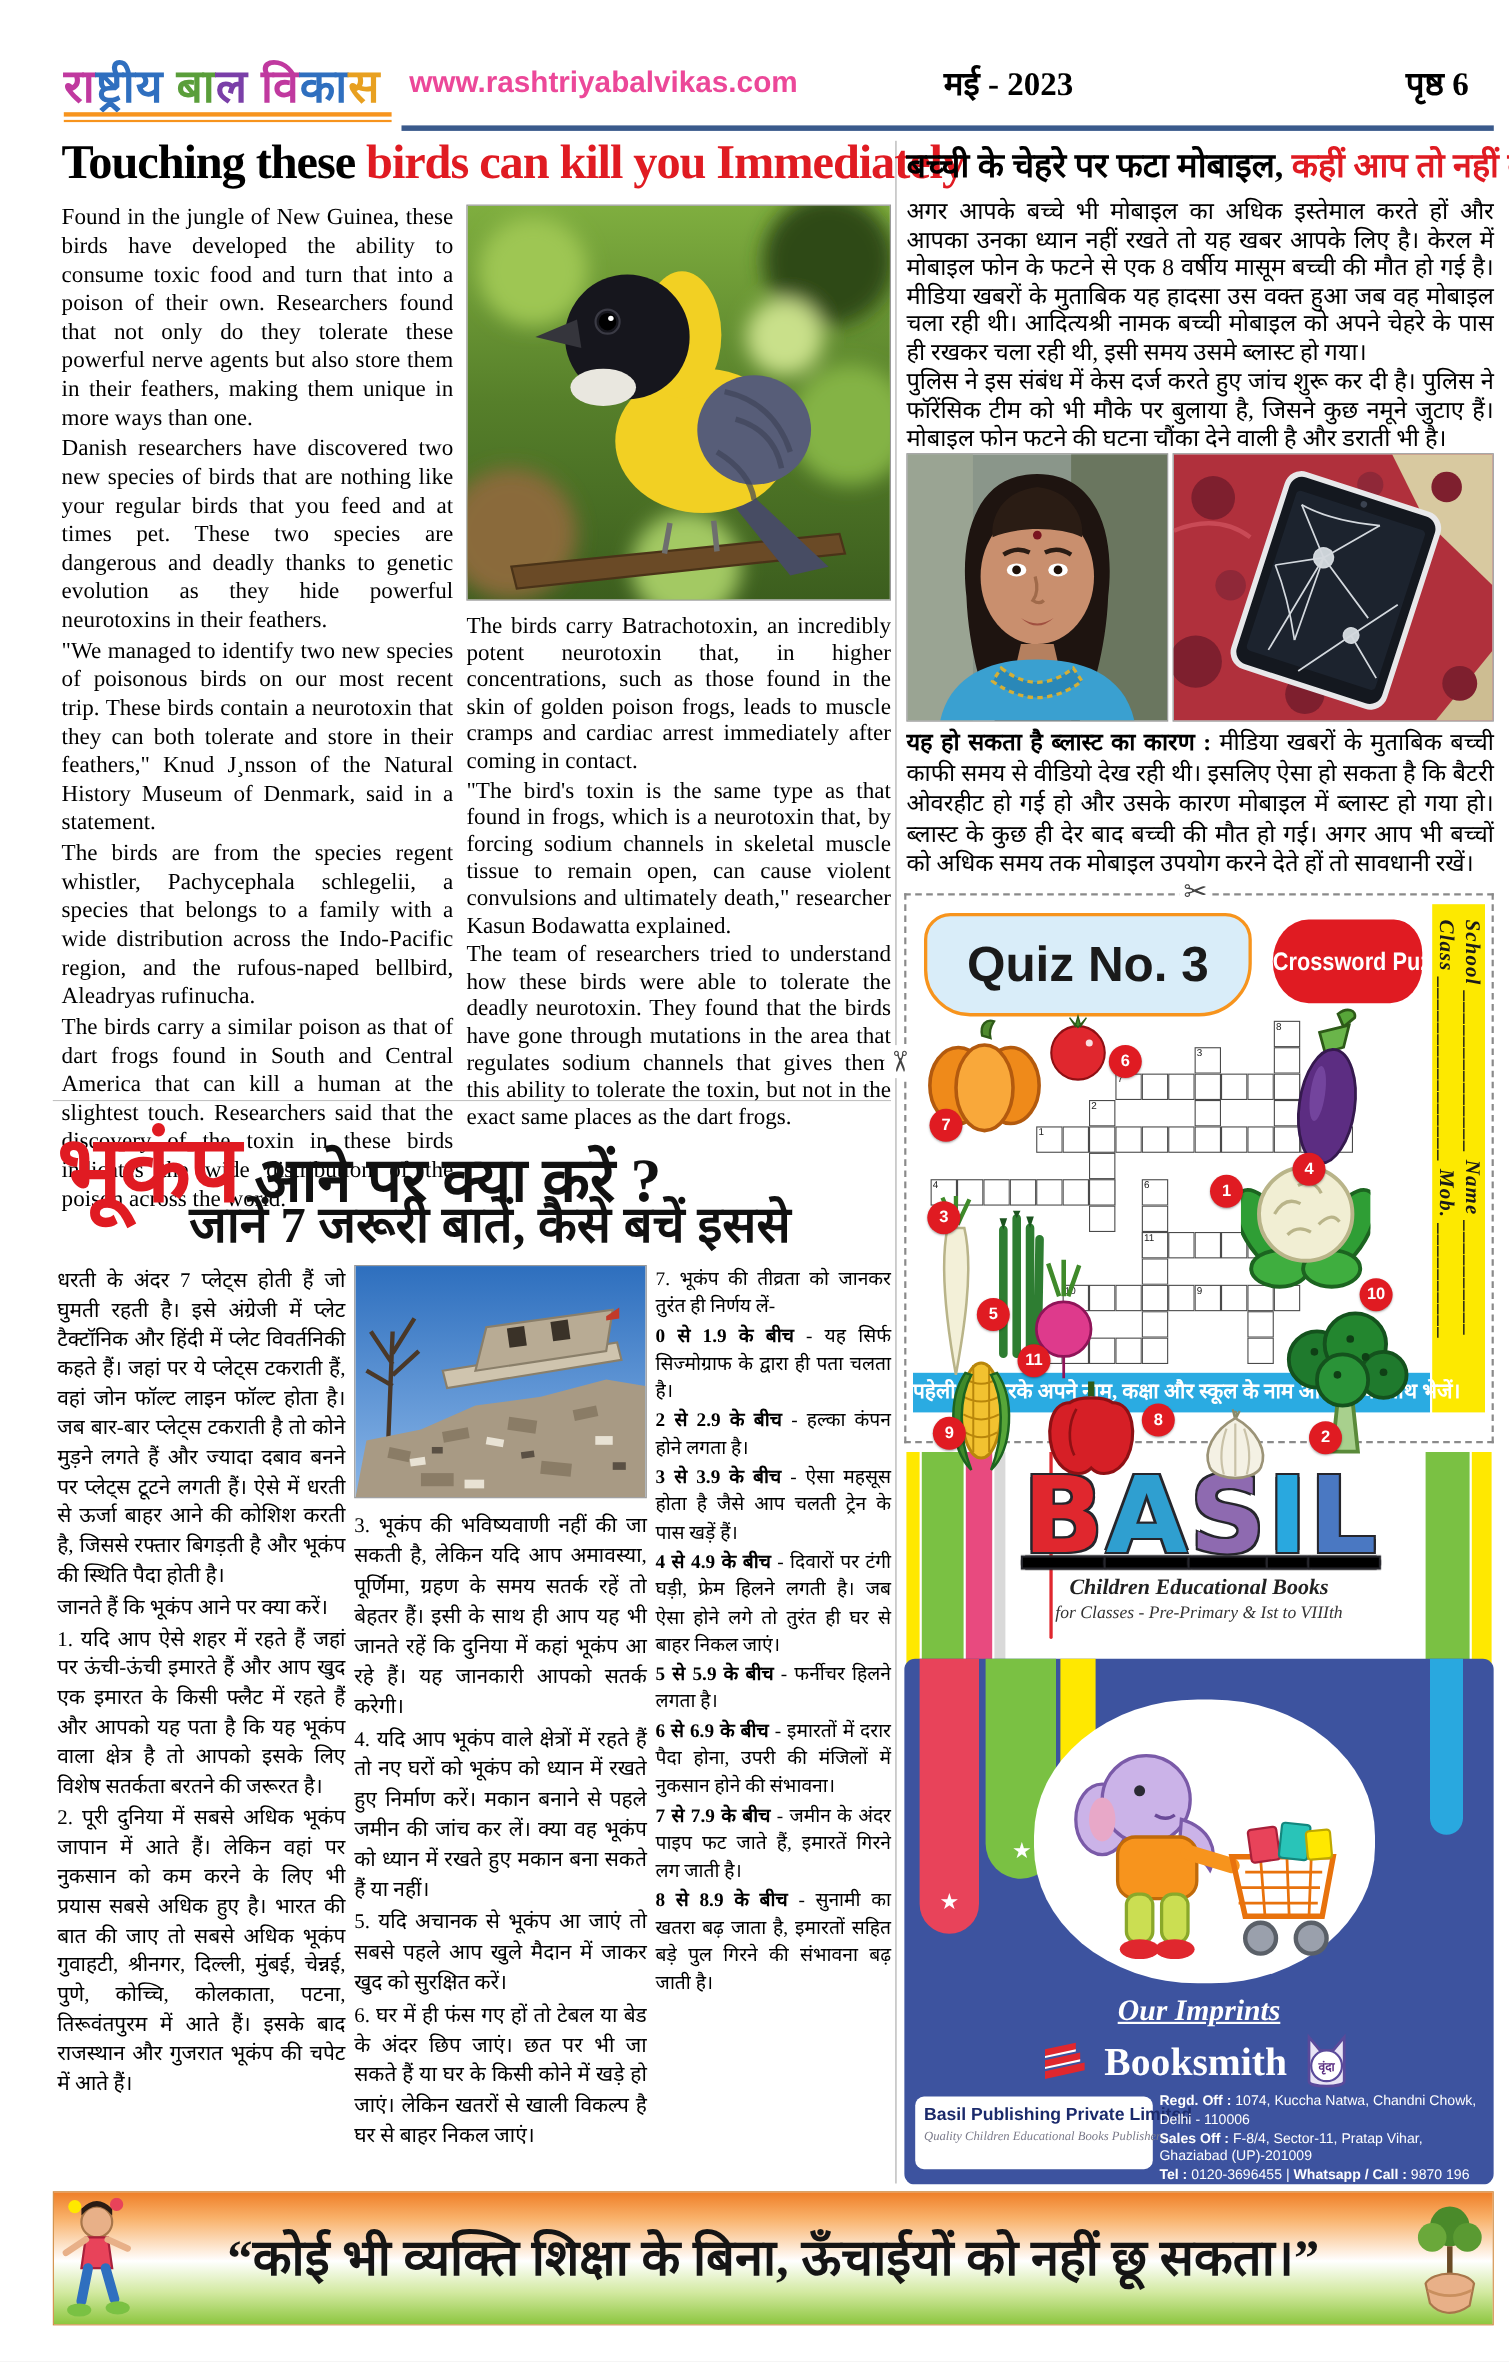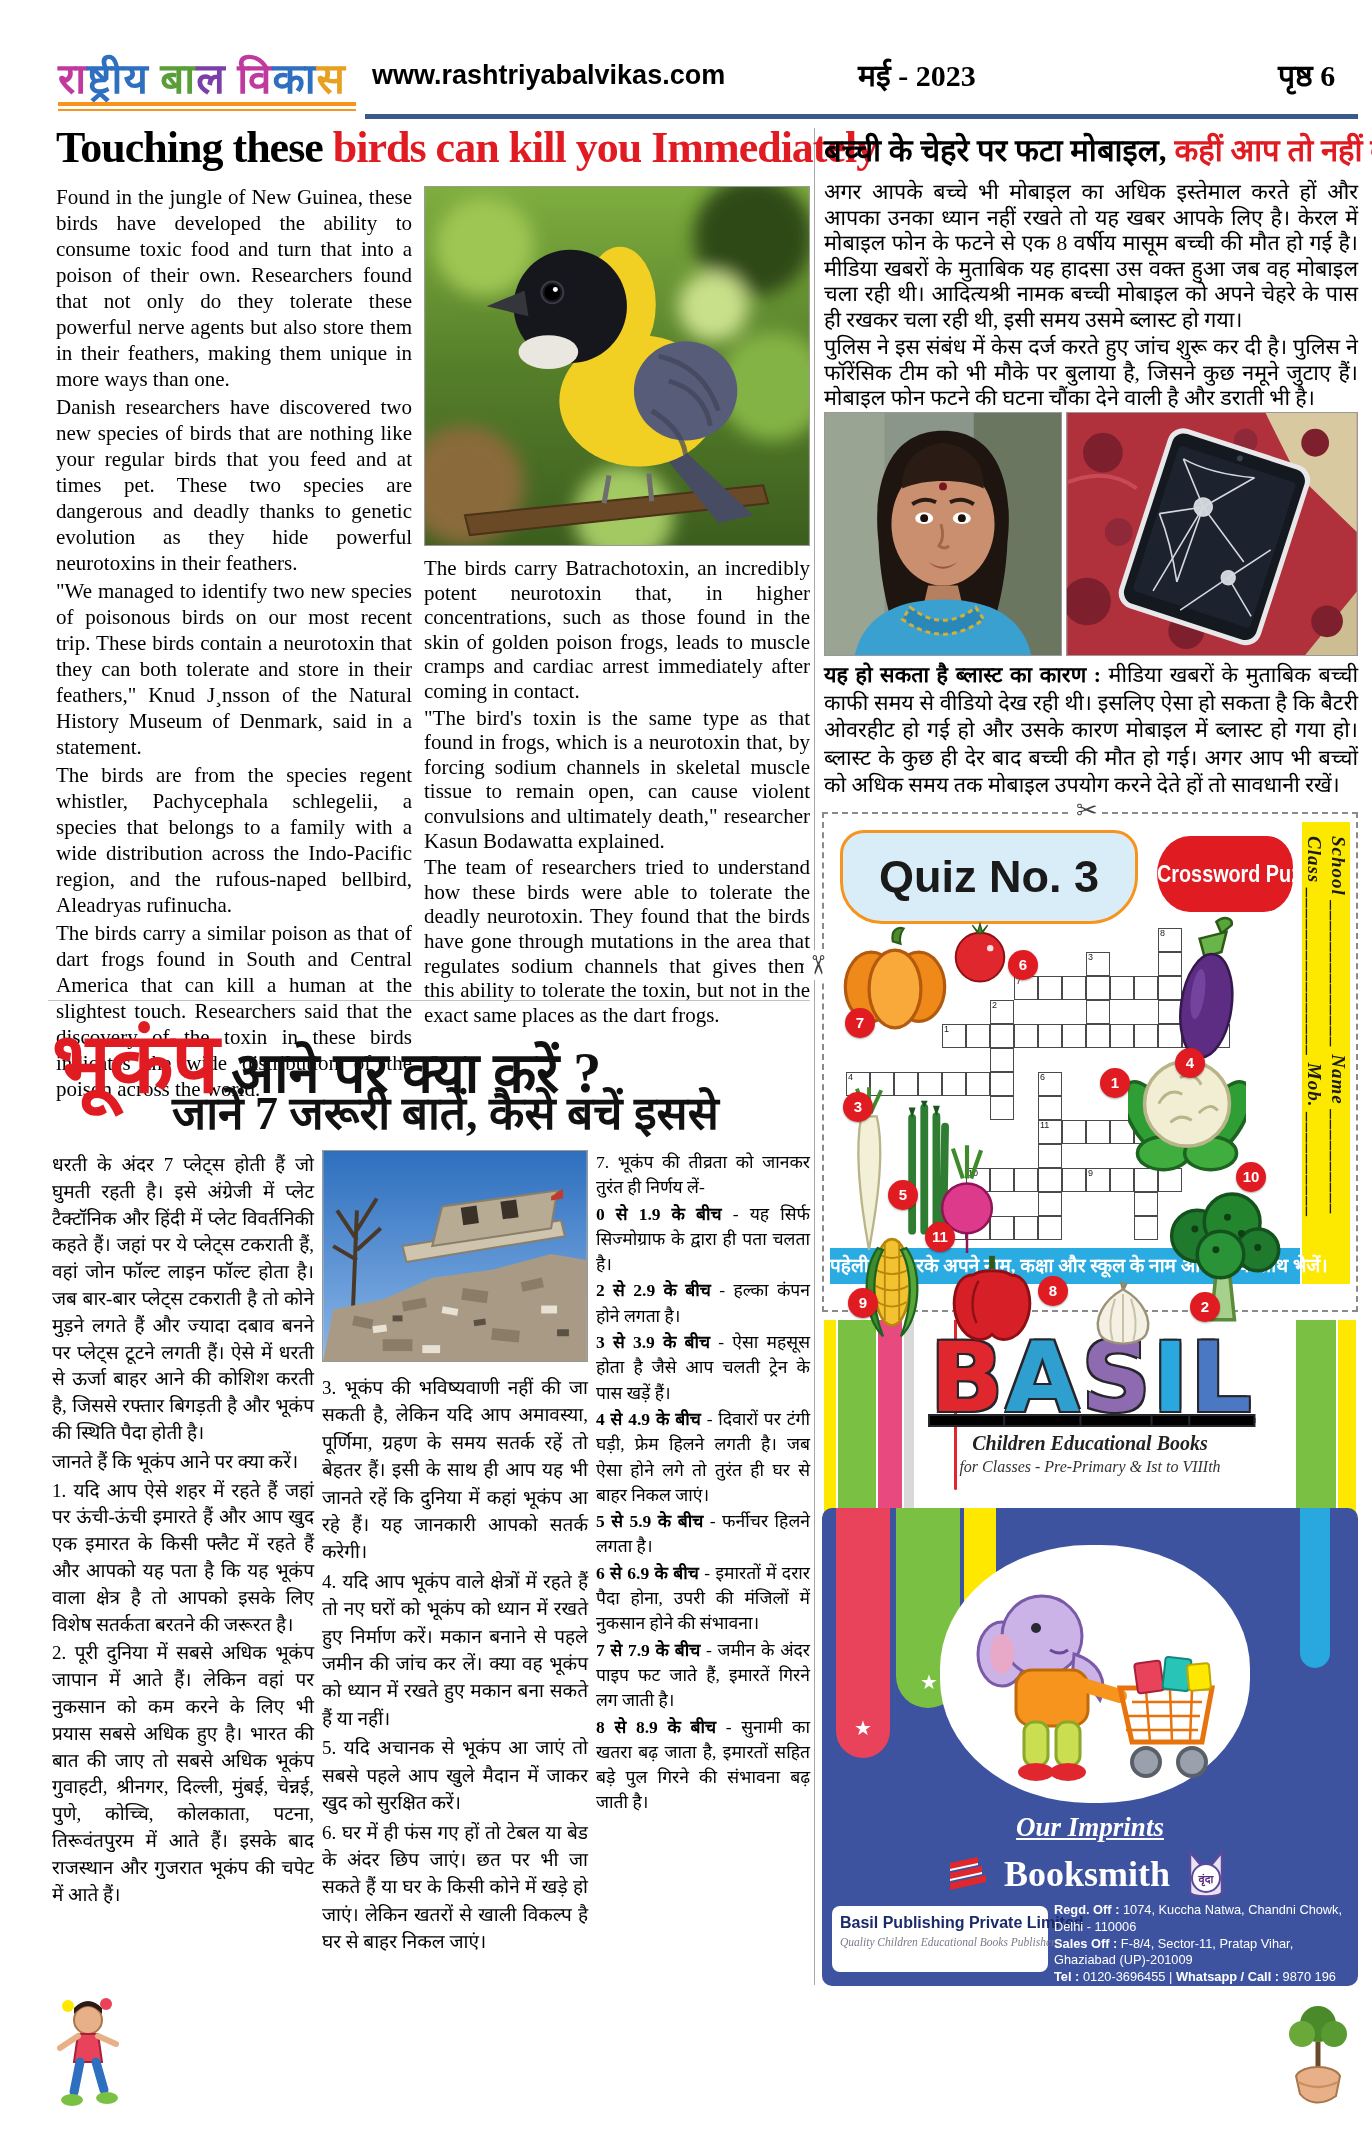--- a/index.html
+++ b/index.html
@@ -5,21 +5,21 @@
   html,body{margin:0;padding:0;background:#e9e9e9;}
   .page{position:relative;width:1372px;height:2147px;background:#fff;font-family:"Liberation Serif",serif;overflow:hidden;margin:0 auto;}
   .abs{position:absolute;}
   .jp{ text-align:justify;}
   .jp p{margin:0 0 2px 0;}
   .photo{border:1px solid #999;box-sizing:border-box;background:#ddd;}
   
   .logo{left:58px;top:48px;font-size:42px;font-weight:bold;letter-spacing:1px;white-space:nowrap;}
   .logo-u1{left:58px;top:102px;width:298px;height:4px;background:#f7941d;}
   .logo-u2{left:58px;top:109px;width:298px;height:2px;background:#f7941d;}
-  .site{left:372px;top:60px;font-size:27px;font-weight:bold;font-family:"Liberation Sans",sans-serif;color:#000000;}
+  .site{left:372px;top:60px;font-size:27px;font-weight:bold;font-family:"Liberation Sans",sans-serif;color:#ec4899;}
   .hdate{left:858px;top:54px;font-size:30px;font-weight:bold;text-align:center;}
   .hpage{left:1278px;top:54px;font-size:30px;font-weight:bold;}
   .hrule{left:365px;top:114px;width:993px;height:5px;background:#3a5a8c;}
   .vdivider{left:814px;top:128px;width:1px;height:1857px;background:#a8a8a8;}
   .hdiv2{left:48px;top:1000px;width:762px;height:1px;background:#c2c2c2;}
   
   .en-title{left:56px;top:122px;font-size:44px;font-weight:bold;letter-spacing:-1px;white-space:nowrap;}
   .en-title .red{color:#e01b22;}
   .en-col1{left:56px;top:184px;width:356px;font-size:21px;line-height:26px;}
   .en-col2{left:424px;top:556px;width:386px;font-size:21px;line-height:24.6px;}
@@ -559,20 +559,21 @@
       <div class="co-name">Basil Publishing Private Limited</div>
       <div class="co-tag">Quality Children Educational Books Publishers</div>
     </div>
     <div class="contacts">
         <p><b>Regd. Off :</b> 1074, Kuccha Natwa, Chandni Chowk, Delhi - 110006</p>
         <p><b>Sales Off :</b> F-8/4, Sector-11, Pratap Vihar, Ghaziabad (UP)-201009</p>
         <p><b>Tel :</b> 0120-3696455   |   <b>Whatsapp / Call :</b> 9870 196 996</p>
       </div>
   </div>
 
+  <div class="abs banner">“कोई भी व्यक्ति शिक्षा के बिना, ऊँचाईयों को नहीं छू सकता।”</div>
   <svg class="abs" style="left:54px;top:1998px;" width="70" height="112" viewBox="0 0 70 112">
     <circle cx="34" cy="22" r="14" fill="#e8b088" stroke="#a8764a" stroke-width="2"></circle>
     <path d="M20,16 Q34,0 48,16 L48,10 Q34,-4 20,10 Z" fill="#2a1c14"></path>
     <circle cx="14" cy="8" r="6" fill="#ffe800"></circle>
       <circle cx="52" cy="6" r="6" fill="#e8435a"></circle>
     <path d="M24,36 L44,36 L48,64 L20,64 Z" fill="#e8435a" stroke="#a8203a" stroke-width="2"></path>
     <path d="M24,38 L6,50 M44,38 L62,46" stroke="#e8b088" stroke-width="6" stroke-linecap="round"></path>
     <path d="M26,64 L20,94 M42,64 L50,92" stroke="#2f6fbf" stroke-width="9" stroke-linecap="round"></path>
     <ellipse cx="18" cy="102" rx="11" ry="6" fill="#7ac143"></ellipse>
     <ellipse cx="53" cy="100" rx="11" ry="6" fill="#7ac143"></ellipse>

